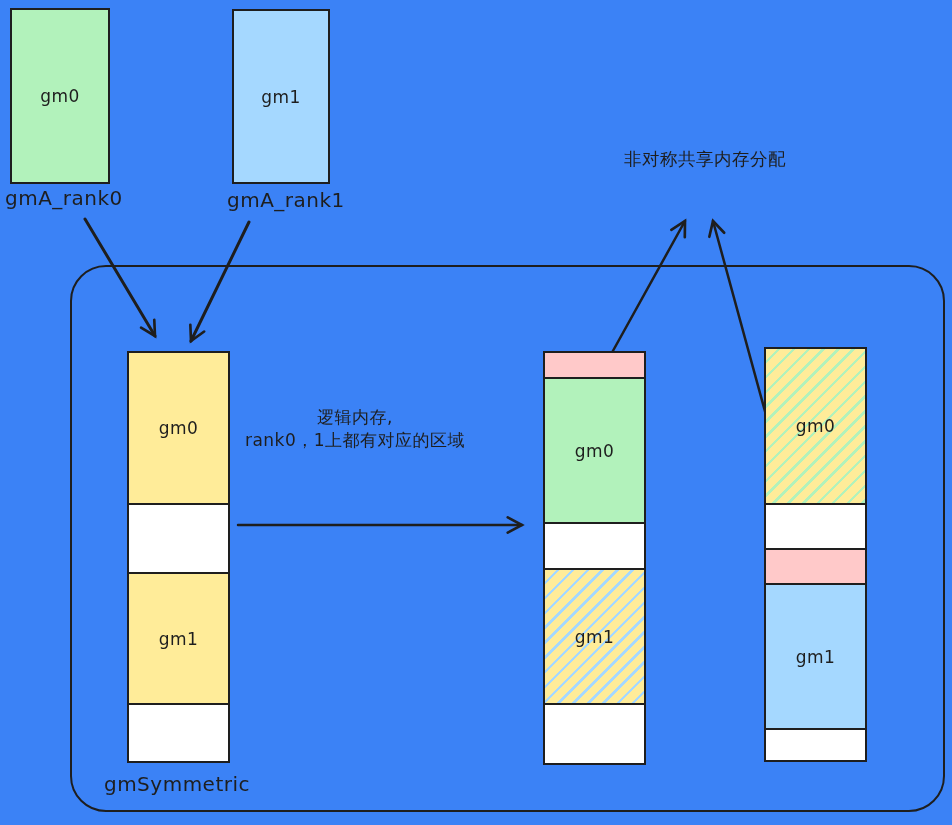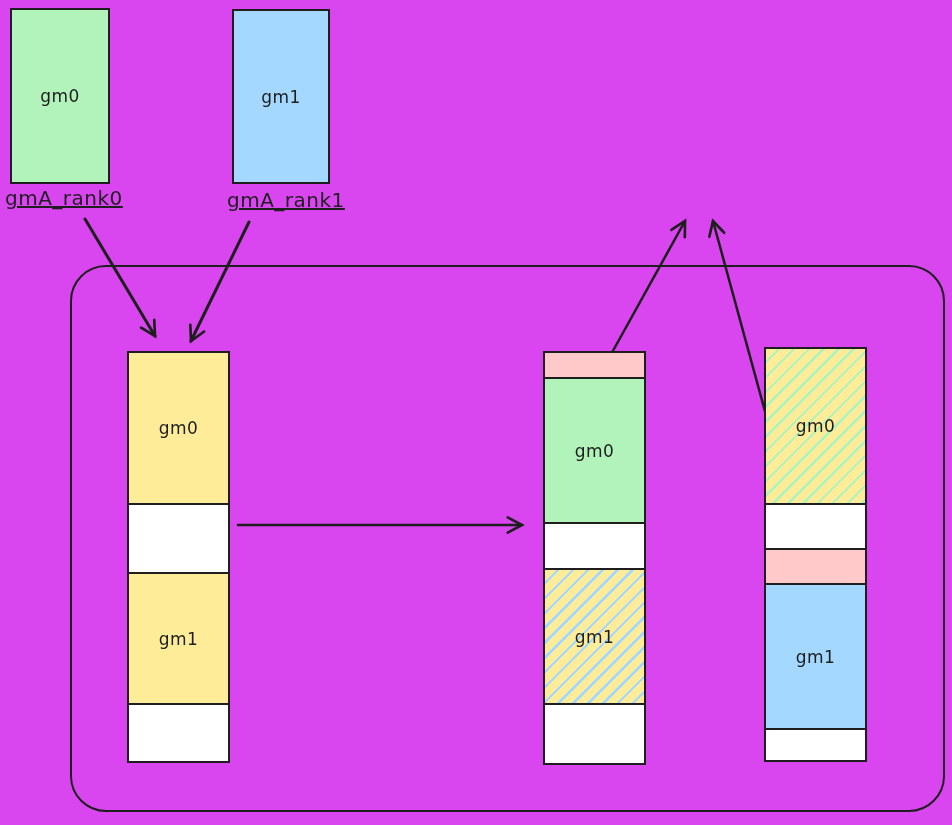--- a/index.html
+++ b/index.html
@@ -1,20 +1,20 @@
 <!DOCTYPE html>
 <html><head>
 <meta charset="utf-8">
 <style>
   html, body { margin: 0; padding: 0; background: #ffffff; }
   .canvas {
     position: relative;
     width: 952px;
     height: 825px;
-    background: #d946ef;
+    background: #3b82f6;
     font-family: "DejaVu Sans", sans-serif;
     color: #1e1e1e;
     overflow: hidden;
   }
   .arrows-layer {
     position: absolute;
     left: 0; top: 0;
     width: 952px; height: 825px;
     pointer-events: none;
   }
@@ -67,21 +67,20 @@
     justify-content: center;
   }
   .seg:first-child { margin-top: 0; }
   
   .caption {
     position: absolute;
     font-size: 20px;
     letter-spacing: 0.5px;
     text-align: center;
     white-space: nowrap;
-    text-decoration: underline;
   }
   .note {
     position: absolute;
     text-align: center;
     font-size: 17.5px;
     line-height: 26px;
     letter-spacing: 0.5px;
     white-space: nowrap;
   }
   .note-logical { font-size: 17px; line-height: 23px; }
@@ -108,37 +107,41 @@
     <span class="block-label">gm0</span>
   </div>
   <div class="caption" style="left:5px; top:186px; width:112px;">gmA_rank0</div>
 
   <div class="block fill-blue" style="left:232px; top:9px; width:98px; height:175px;">
     <span class="block-label">gm1</span>
   </div>
   <div class="caption" style="left:227px; top:188px; width:110px;">gmA_rank1</div>
 
   <div class="note" style="left:545px; top:146px; width:320px;">
+    <div>非对称共享内存分配</div>
   </div>
 
   <div class="container-box"></div>
 
   <div class="note note-logical" style="left:240px; top:406px; width:230px;">
+    <div>逻辑内存,</div>
+    <div>rank0，1上都有对应的区域</div>
   </div>
 
   <div class="column" style="left:127px; top:351px;">
     <div class="seg fill-yellow" style="height:154px;">
       <span class="block-label">gm0</span>
     </div>
     <div class="seg fill-white" style="height:71px;"></div>
     <div class="seg fill-yellow" style="height:133px;">
       <span class="block-label">gm1</span>
     </div>
     <div class="seg fill-white" style="height:60px;"></div>
   </div>
+  <div class="caption" style="left:77px; top:772px; width:200px;">gmSymmetric</div>
 
   <div class="column" style="left:543px; top:351px;">
     <div class="seg fill-pink" style="height:28px;"></div>
     <div class="seg fill-green" style="height:147px;">
       <span class="block-label">gm0</span>
     </div>
     <div class="seg fill-white" style="height:48px;"></div>
     <div class="seg hatch-blue" style="height:137px;">
       <span class="block-label">gm1</span>
     </div>

